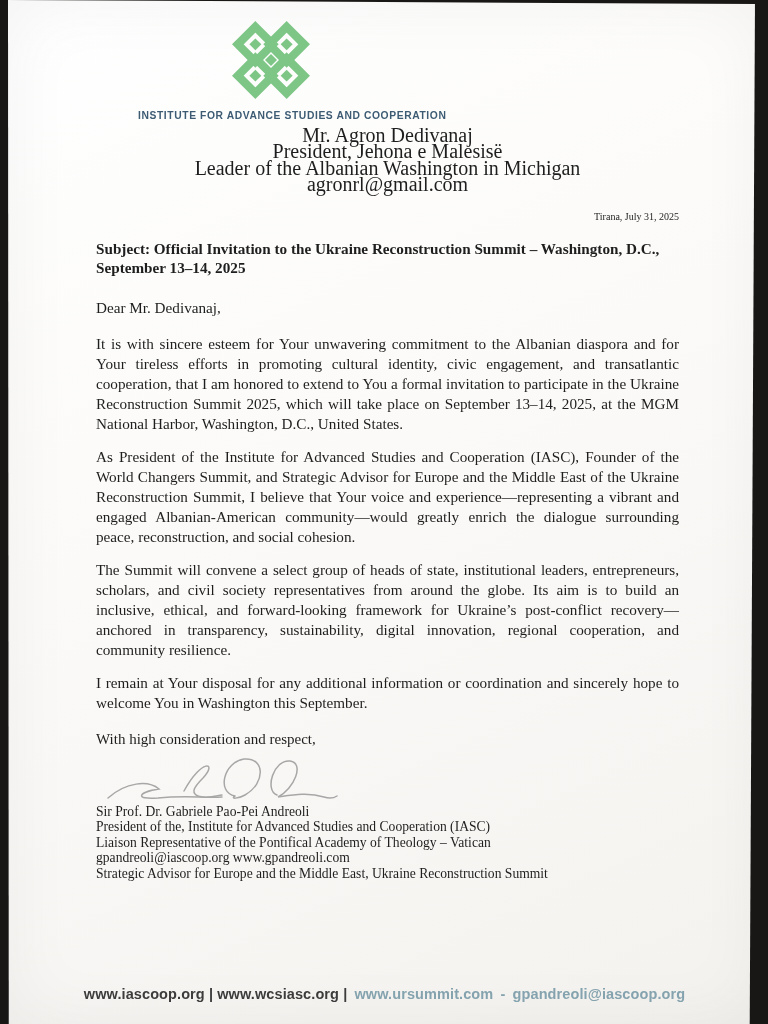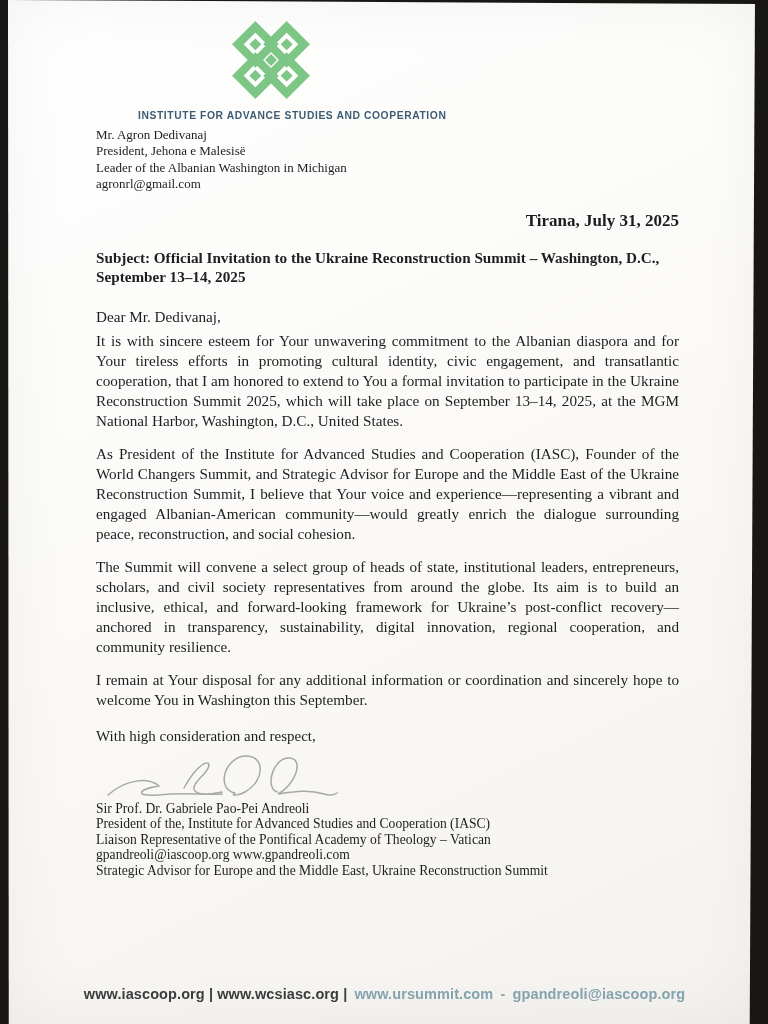--- a/index.html
+++ b/index.html
@@ -28,39 +28,39 @@
   .orgname {
     margin-top: 4px;
     font-family: "Liberation Sans", sans-serif;
     font-weight: bold;
     font-size: 10.3px;
     letter-spacing: 0.6px;
     color: #3d5c74;
     white-space: nowrap;
   }
   
-  .recipient { margin-top: 6px; text-align: left; font-size: 13px; line-height: 16.4px; }
-  .dateline { margin-top: 18px; text-align: right; font-size: 17px; font-weight: bold; }
+  .recipient { margin-top: 6px; text-align: center; font-size: 20px; line-height: 16.4px; }
+  .dateline { margin-top: 18px; text-align: right; font-size: 10px; }
   
   .subject {
     margin-top: 17px;
     font-weight: bold;
     font-size: 15.2px;
     line-height: 19.5px;
     text-align: left;
   }
   
   .salutation { margin-top: 20px; font-size: 15.2px; line-height: 20px; }
   .para {
     font-size: 15.2px;
     line-height: 20px;
     text-align: justify;
     margin: 0 0 13px 0;
   }
-  .para.first { margin-top: 4px; }
+  .para.first { margin-top: 16px; }
   .closing { font-size: 15px; margin-top: 18px; }
   
   .sig-image { margin-top: 6px; margin-left: 8px; display: block; }
   .sigblock { font-size: 13.6px; line-height: 15.6px; margin-top: -2px; }
   
   .footer {
     position: absolute;
     left: 0; right: 0;
     bottom: 22px;
     text-align: center;

